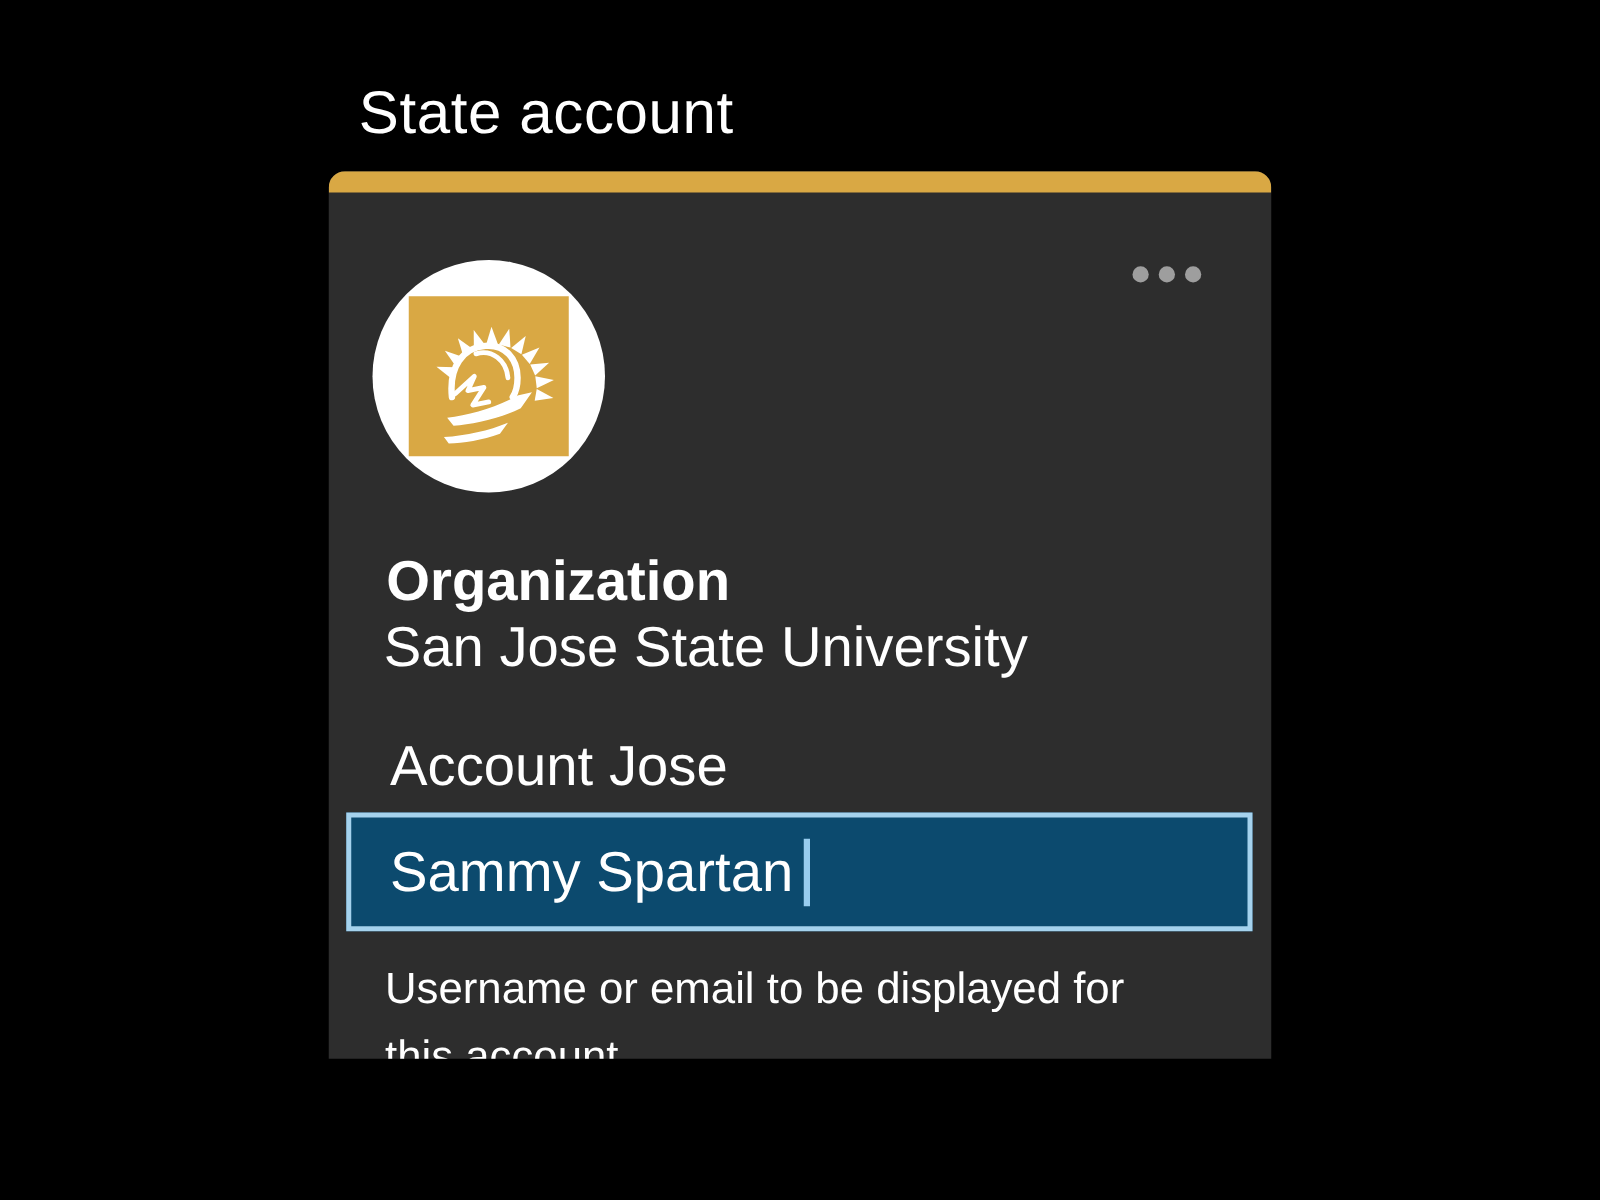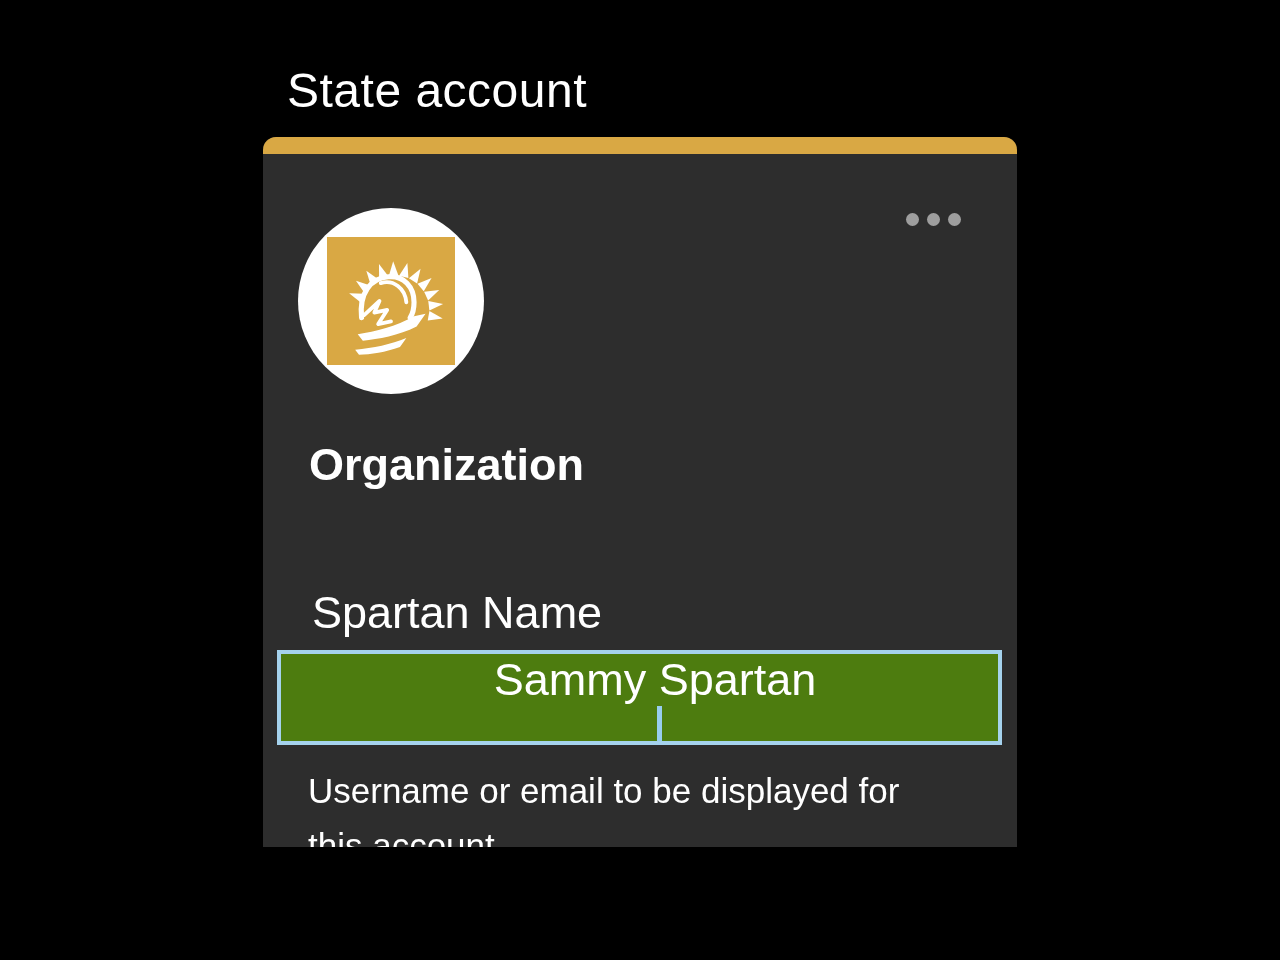--- a/index.html
+++ b/index.html
@@ -94,26 +94,25 @@
   .org-value { left: 44px; top: 355px; font-weight: 400; }
   .field-label { left: 49px; top: 450px; font-weight: 400; }
   .account-input {
     position: absolute;
     left: 14px;
     top: 513px;
     width: 725px;
     height: 95px;
     box-sizing: border-box;
     border: 4px solid var(--input-border, #a5d2ed);
-    background: #4d7c0f;
+    background: #0c4a6e;
     display: flex;
     align-items: center;
     padding-left: 31px;
     cursor: text;
-    flex-direction: column;
   }
   .account-input .value {
     color: var(--text, #ffffff);
     font-size: 45px;
     white-space: nowrap;
   }
   .caret {
     width: 5px;
     height: 54px;
     margin-left: 8px;
@@ -172,22 +171,23 @@
           <g fill="#ffffff">
             <path d="M24,76 C38,74 54,70 68,62 L77,60 L70,70 C56,77 40,80 28,81 Z"></path>
             <path d="M22,88 C36,87 50,84 62,79 L57,86 C46,90 34,92 25,92 Z"></path>
           </g>
         </svg>
       </div>
     </div>
 
     <div class="text-line org-label">Organization</div>
 
+    <div class="text-line org-value">San Jose State University</div>
 
-    <div class="text-line field-label">Spartan Name</div>
+    <div class="text-line field-label">Account Jose</div>
 
     <div class="account-input" role="textbox" aria-label="Account Name">
       <span class="value">Sammy Spartan</span>
       <span class="caret"></span>
     </div>
 
     <div class="helper-text">Username or email to be displayed for this account</div>
 
   </div>
 </div>

